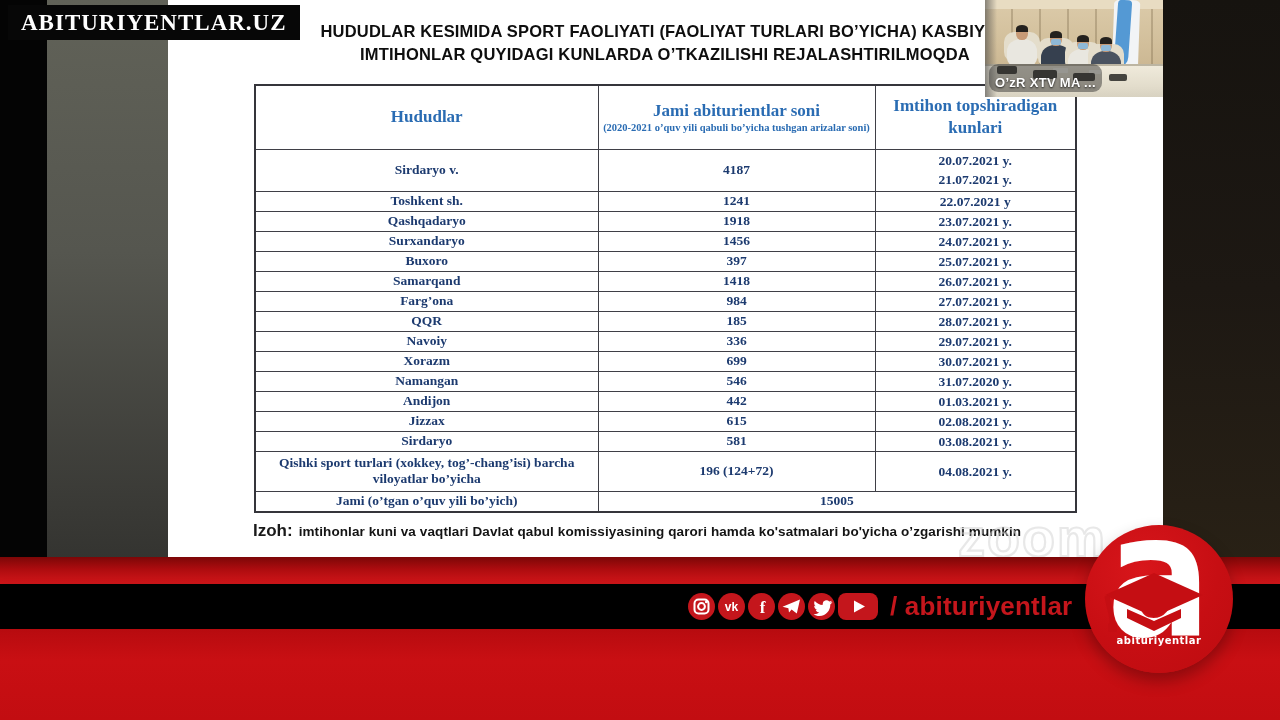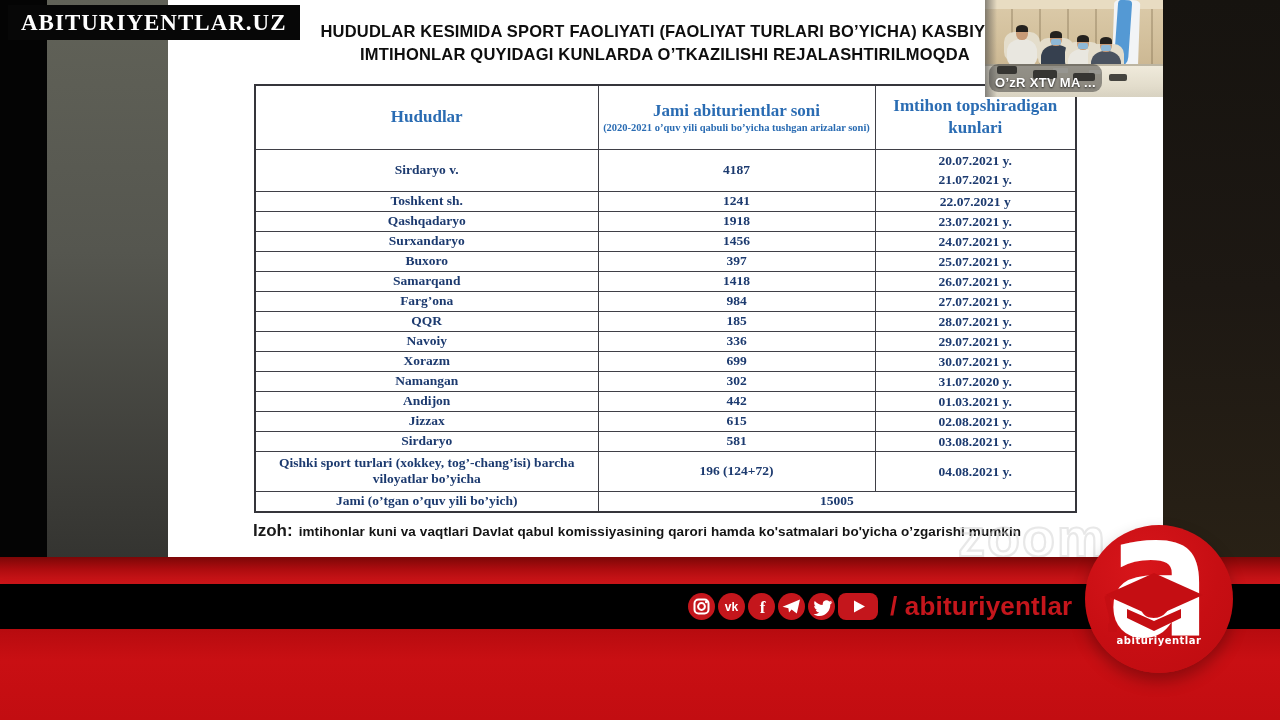--- a/index.html
+++ b/index.html
@@ -167,21 +167,21 @@
           <td class="c-count">336</td>
           <td class="c-dates">29.07.2021 y.</td>
         </tr>
         <tr style="height: 20px;">
           <td class="c-region">Xorazm</td>
           <td class="c-count">699</td>
           <td class="c-dates">30.07.2021 y.</td>
         </tr>
         <tr style="height: 20px;">
           <td class="c-region">Namangan</td>
-          <td class="c-count">302</td>
+          <td class="c-count">546</td>
           <td class="c-dates">31.07.2020 y.</td>
         </tr>
         <tr style="height: 20px;">
           <td class="c-region">Andijon</td>
           <td class="c-count">442</td>
           <td class="c-dates">01.03.2021 y.</td>
         </tr>
         <tr style="height: 20px;">
           <td class="c-region">Jizzax</td>
           <td class="c-count">615</td>

